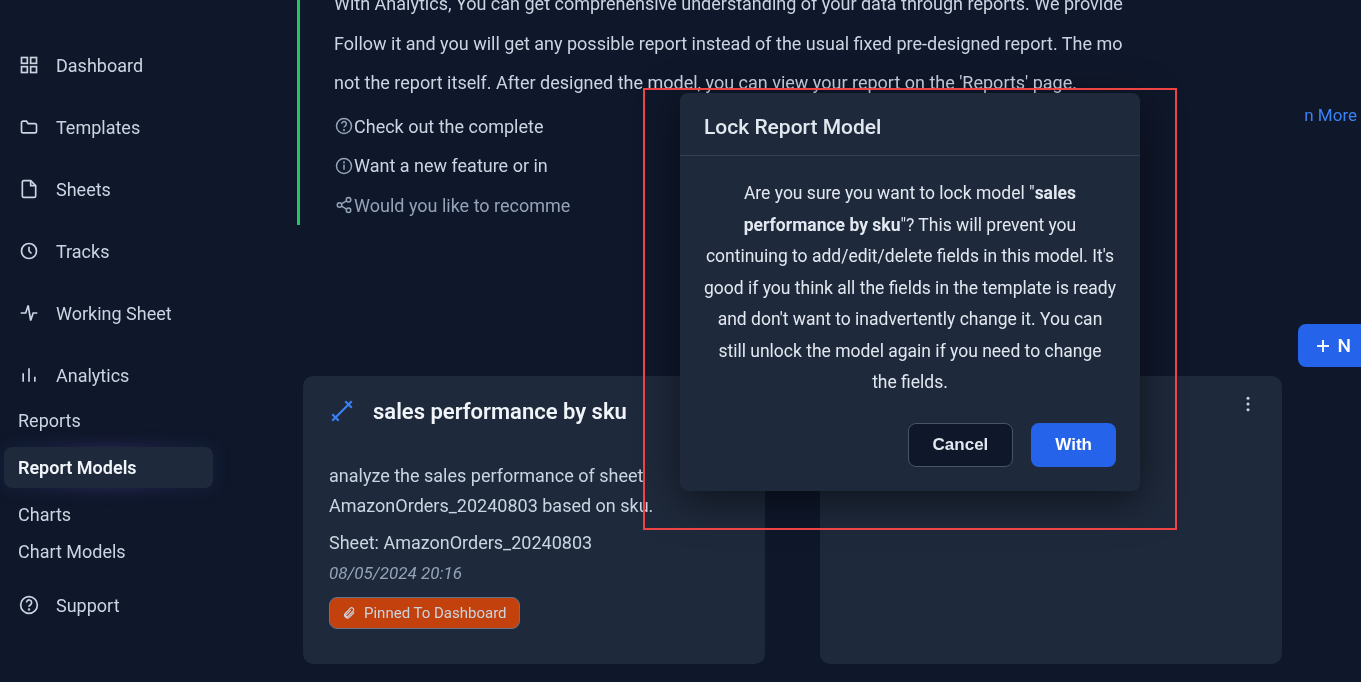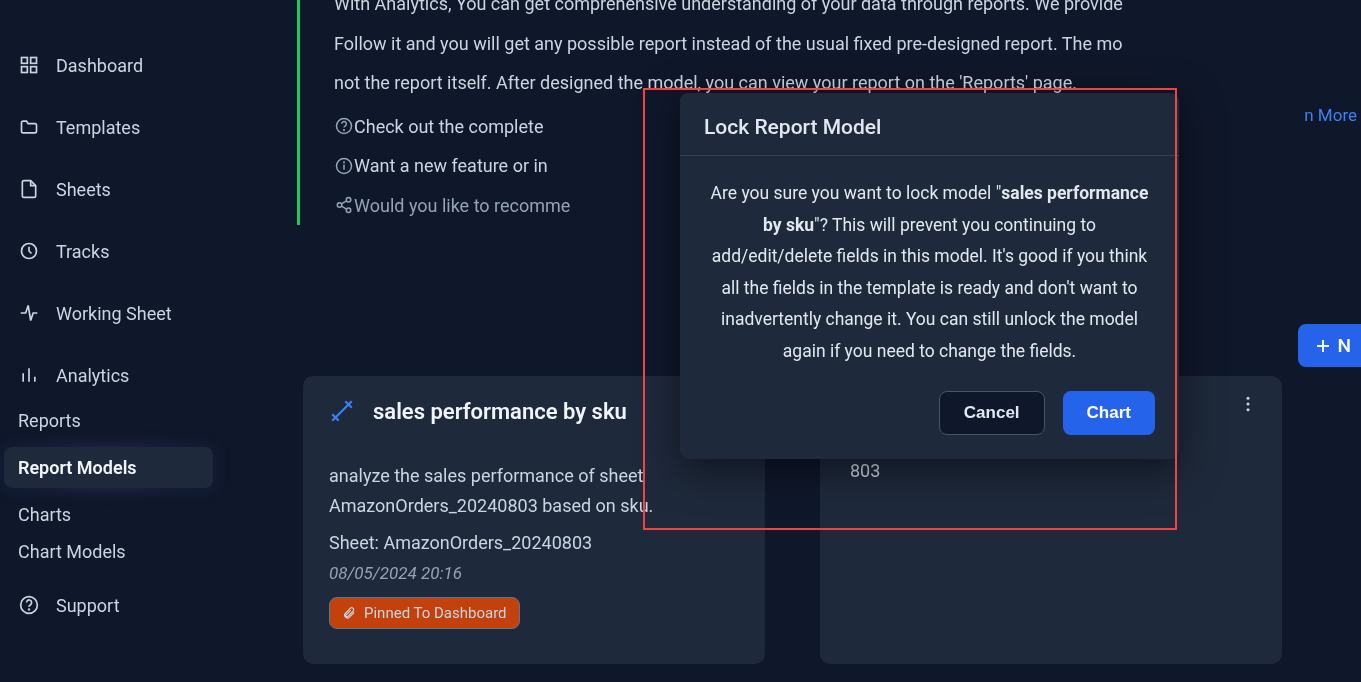--- a/index.html
+++ b/index.html
@@ -211,21 +211,21 @@
     left: 643px; top: 88px;
     width: 534px; height: 442px;
     border: 2px solid #ef4444;
     pointer-events: none;
     z-index: 20;
   }
   .modal {
     position: absolute;
     left: 680px;
     top: 93px;
-    width: 499px;
+    width: 460px;
     background: #1e293b;
     border-radius: 8px;
     z-index: 15;
     box-shadow: 0 10px 40px rgba(0,0,0,.5);
     overflow: hidden;
   }
   .modal-header {
     padding: 22px 24px 16px;
     border-bottom: 1px solid #334155;
     color: #e2e8f0;
@@ -456,15 +456,15 @@
 
 <div class="annotation-box"></div>
 
 <div class="modal">
   <div class="modal-header">Lock Report Model</div>
   <div class="modal-body">
     <span>Are you sure you want to lock model "</span><strong>sales performance by sku</strong><span>"? This will prevent you continuing to add/edit/delete fields in this model. It's good if you think all the fields in the template is ready and don't want to inadvertently change it. You can still unlock the model again if you need to change the fields.</span>
   </div>
   <div class="modal-footer">
     <button class="btn btn-secondary">Cancel</button>
-    <button class="btn btn-primary">Chart</button>
+    <button class="btn btn-primary">With</button>
   </div>
 </div>
 
 </body></html>

